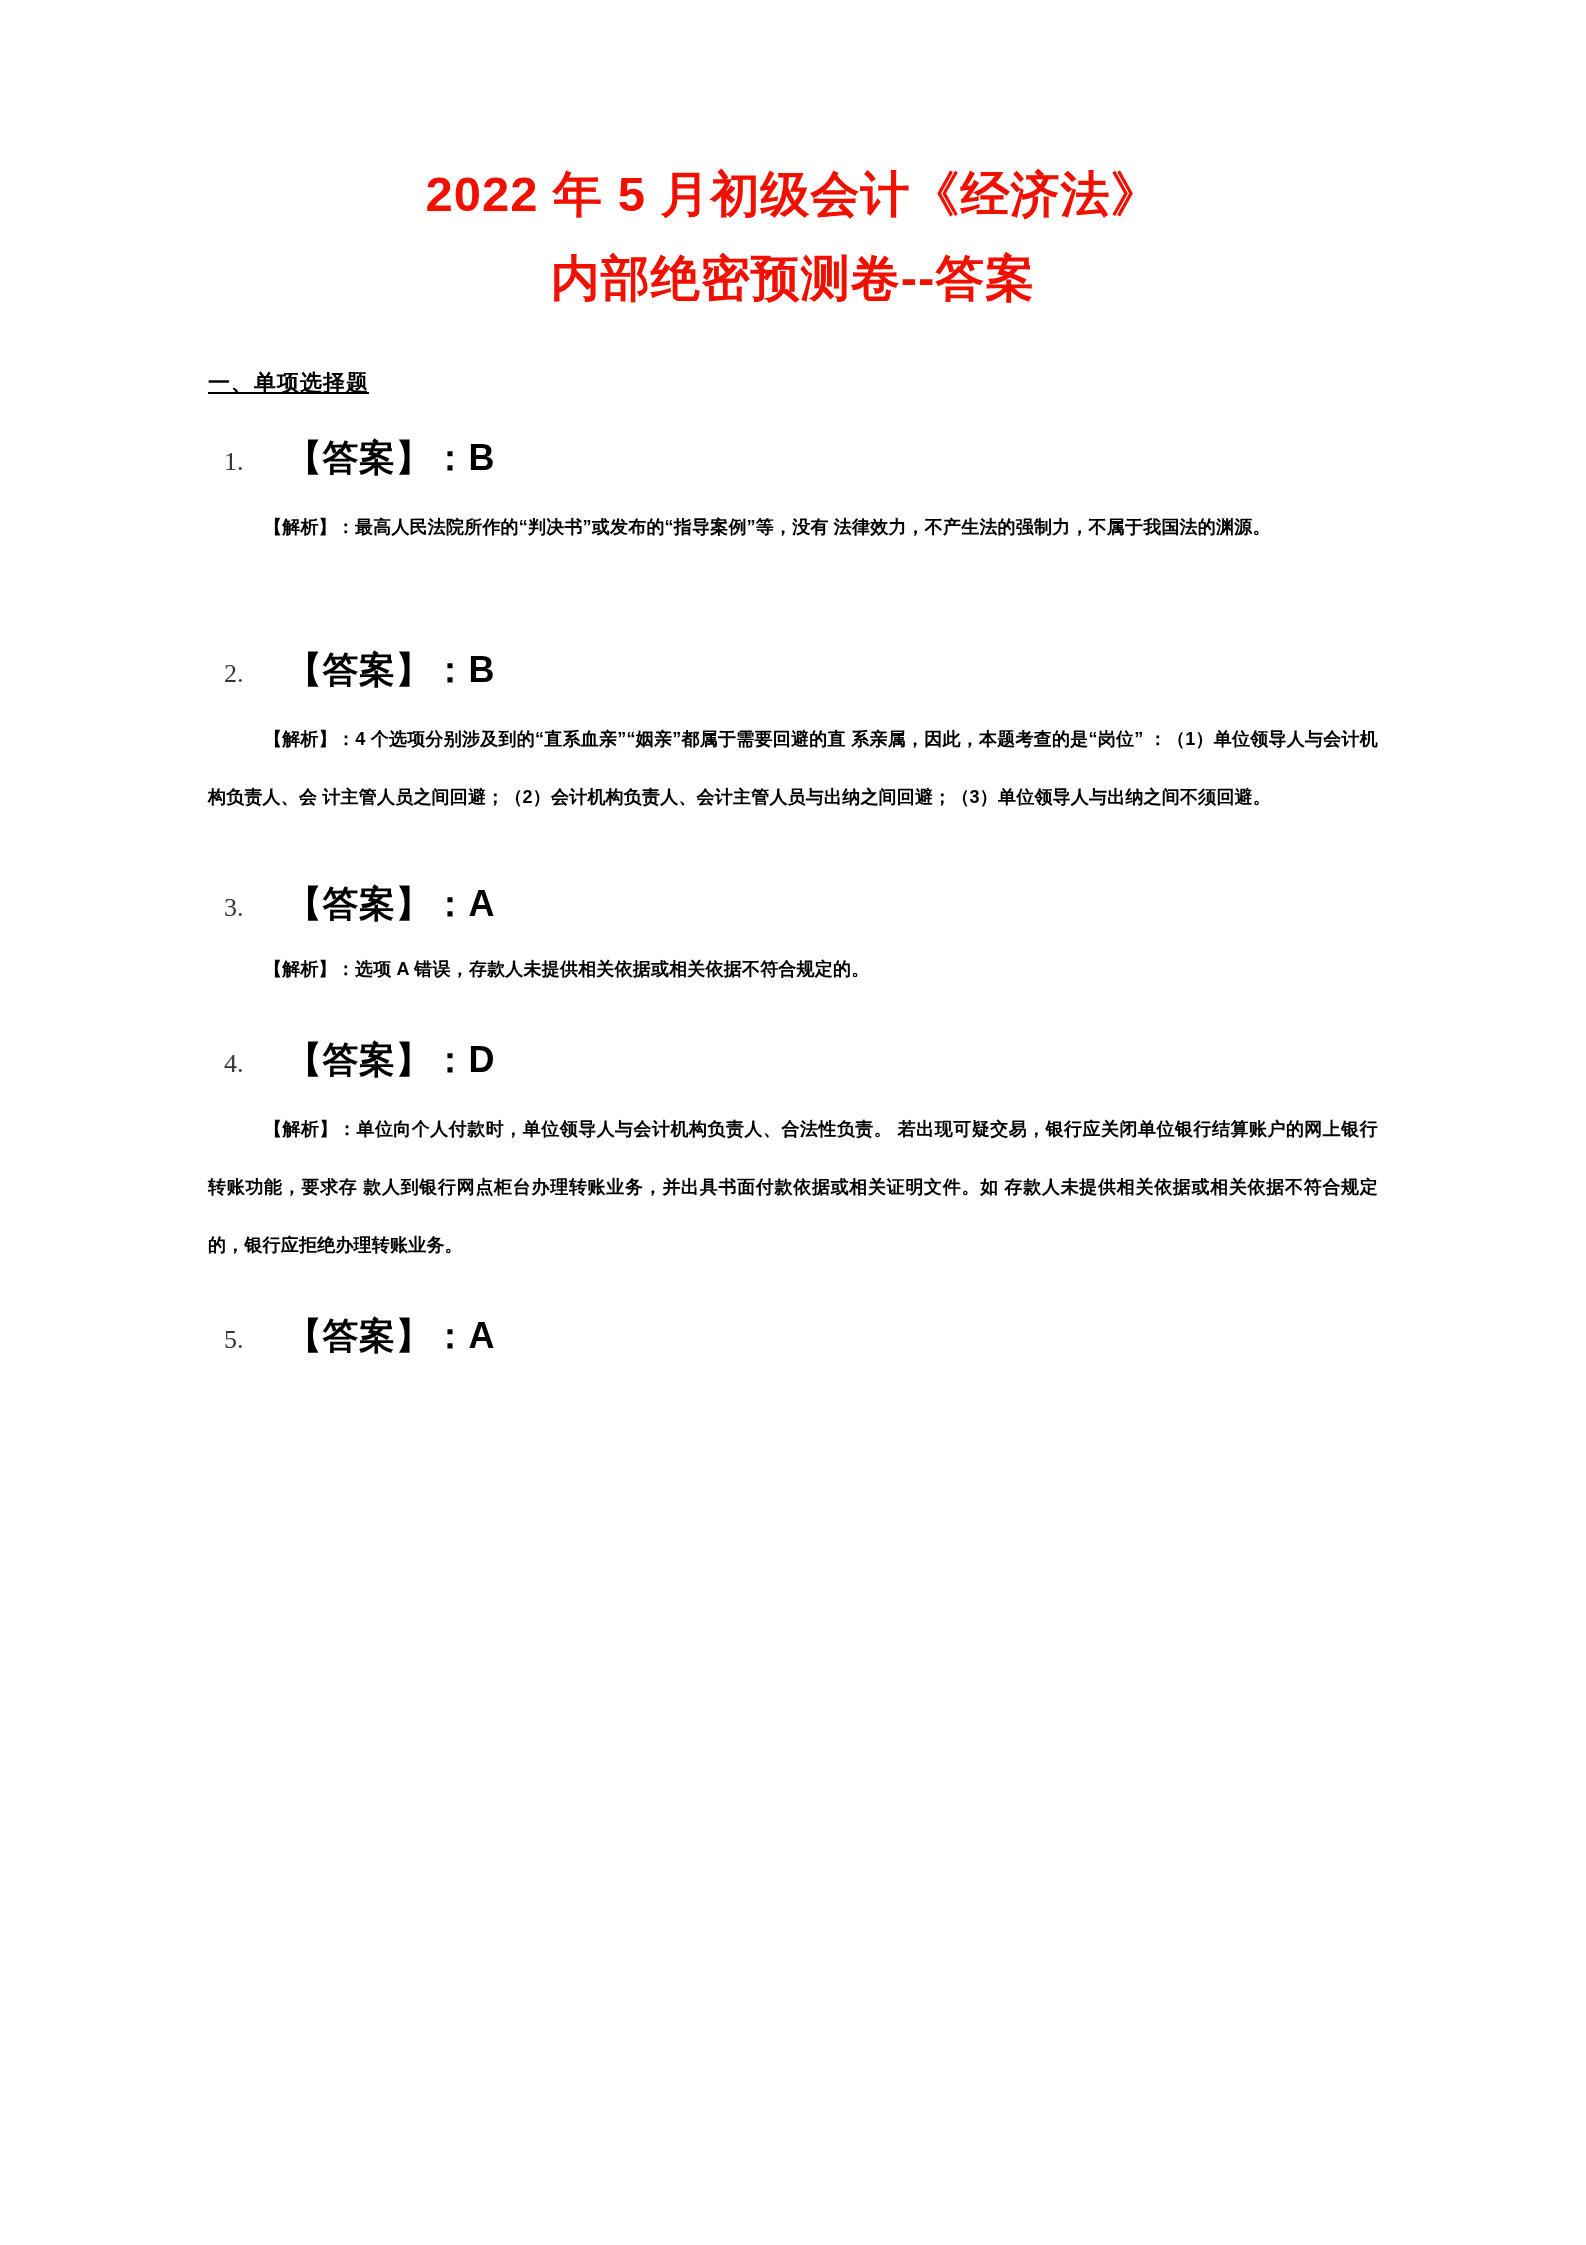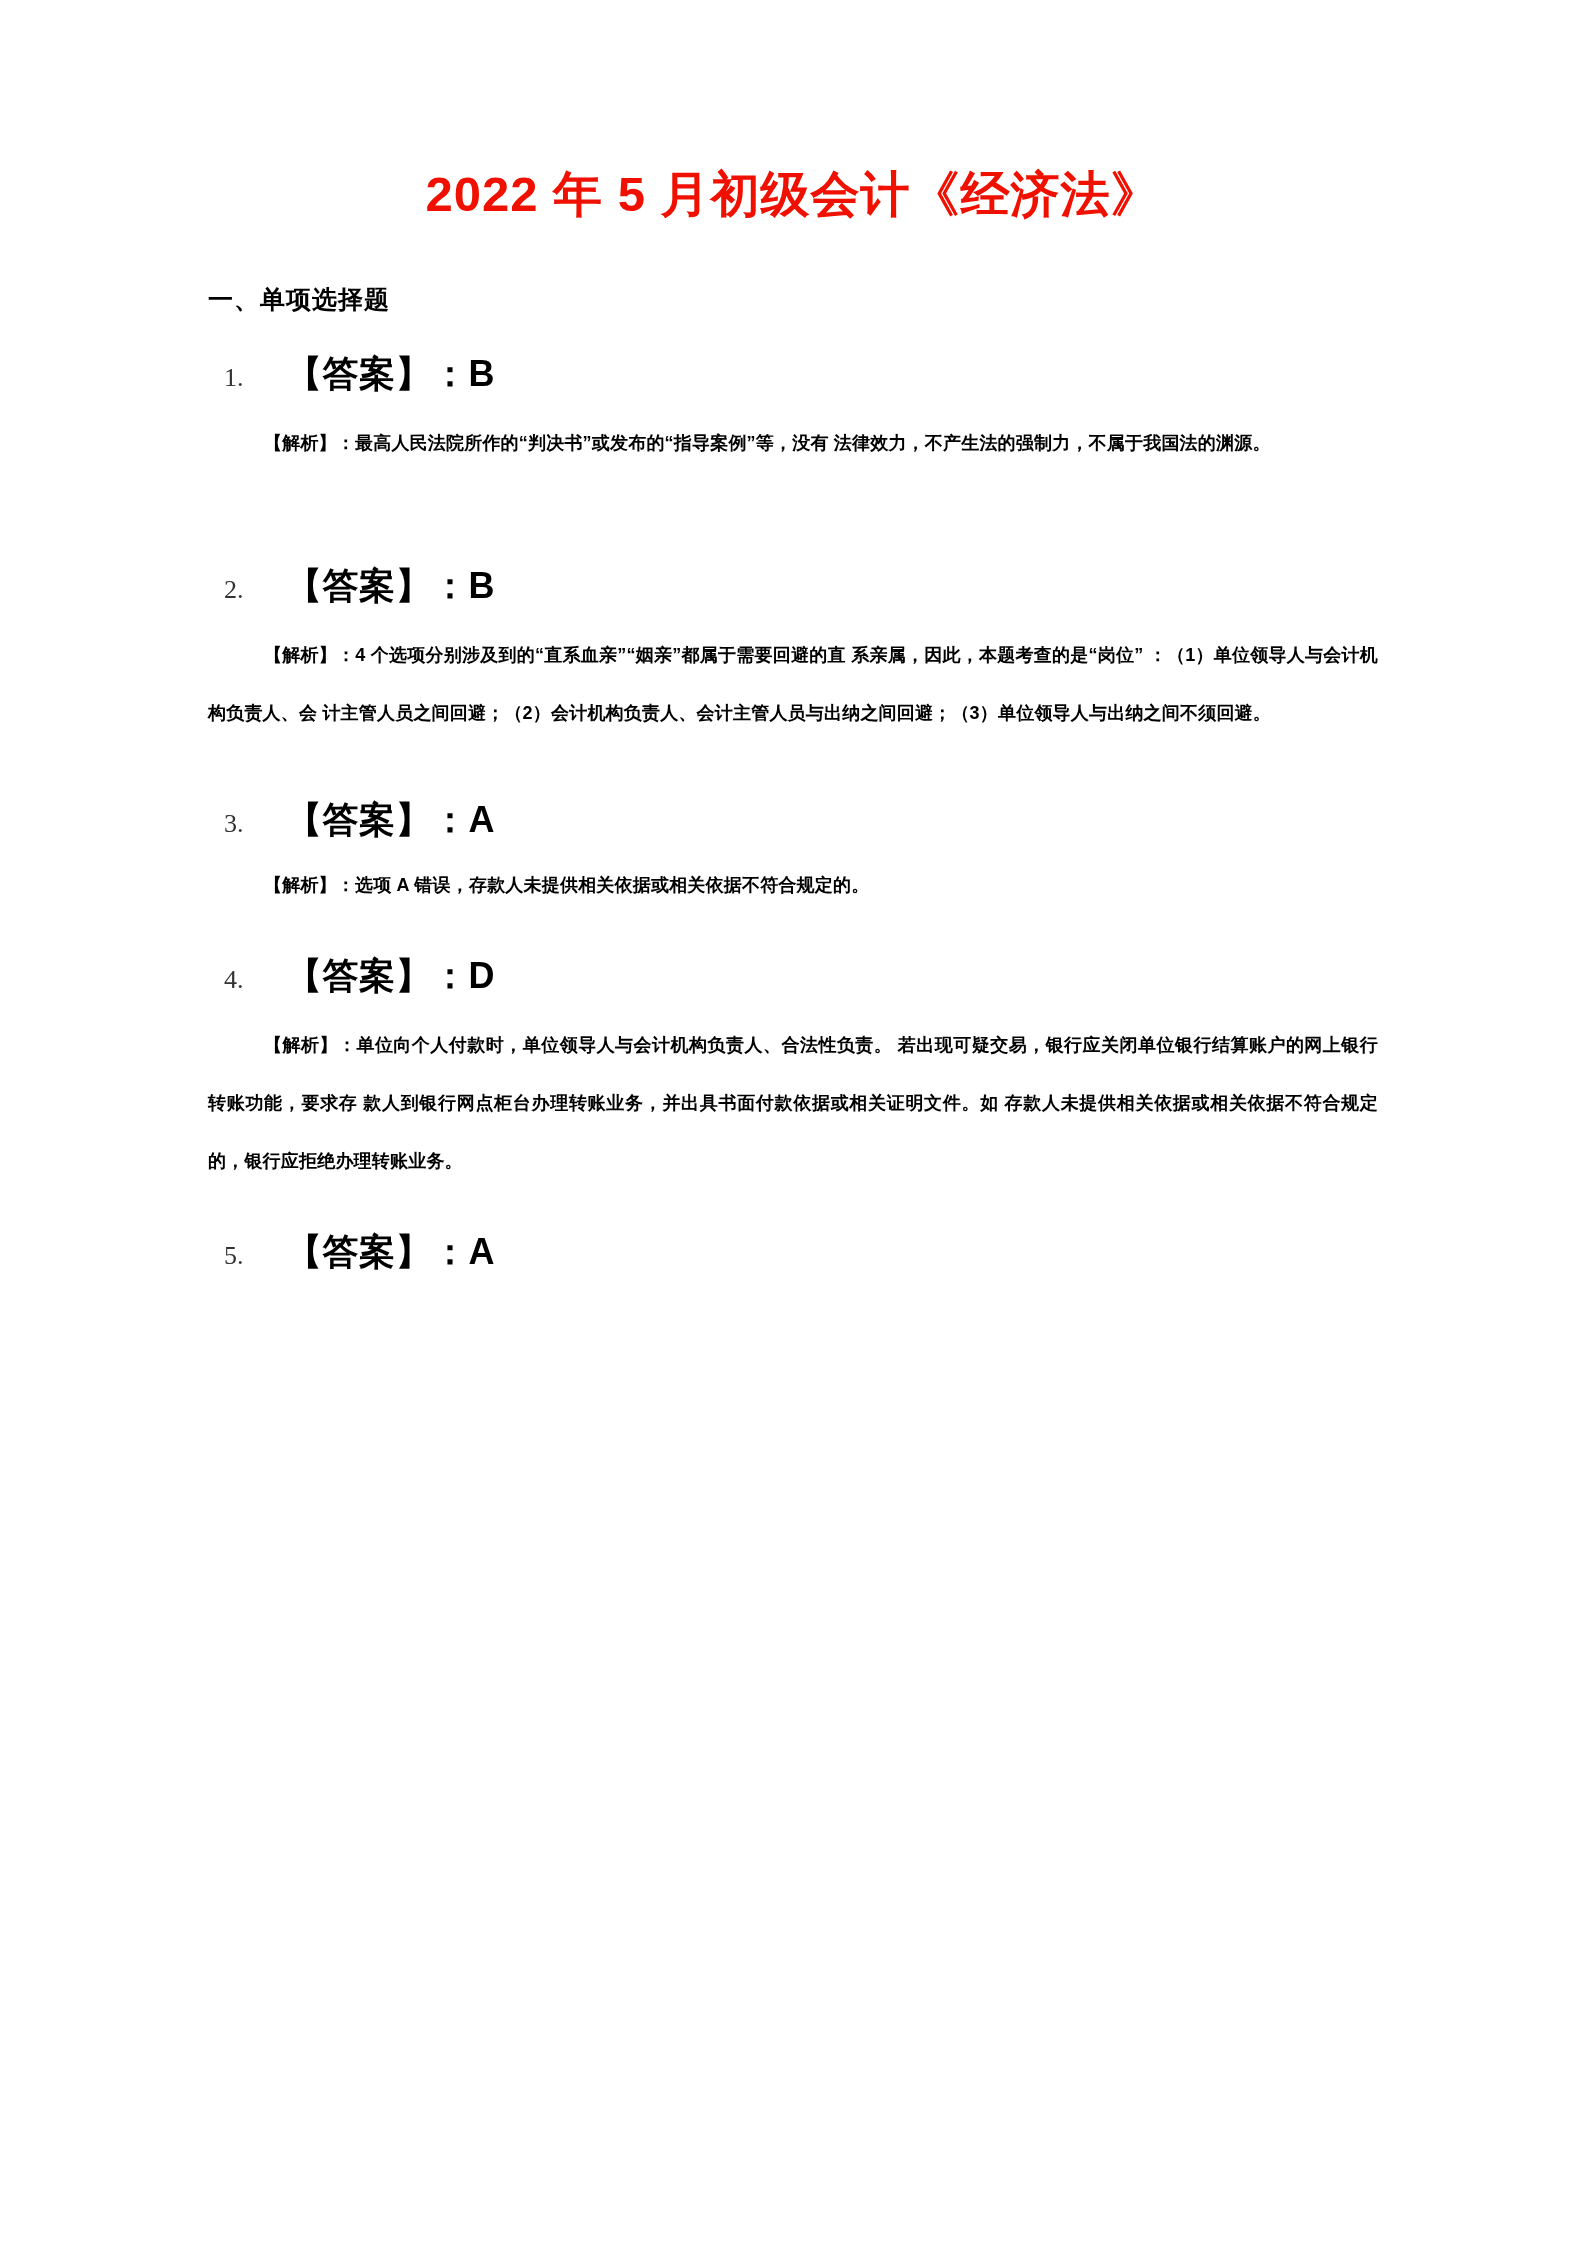--- a/index.html
+++ b/index.html
@@ -29,25 +29,26 @@
     font-size: 49px;
     line-height: 84px;
     letter-spacing: 1px;
     margin: 0;
     white-space: nowrap;
   }
   .title-block {
     padding-top: 152px;
   }
   .section-heading {
-    font-size: 25px;
+    font-size: 22px;
     font-weight: bold;
     line-height: 46px;
     margin: 40px 0 0 0;
     letter-spacing: 1px;
+    text-decoration: underline;
   }
   .qa-item {
     margin-top: 30px;
   }
   .answer-line {
     display: flex;
     align-items: baseline;
     font-size: 28px;
     line-height: 44px;
     margin-left: 16px;
@@ -81,20 +82,21 @@
   .gap-md { height: 26px; }
   .gap-sm { height: 10px; }
 </style>
 </head>
 <body>
 
 <div class="page">
 
   <div class="title-block">
     <div class="doc-title">2022 年 5 月初级会计《经济法》</div>
+    <div class="doc-title">内部绝密预测卷--答案</div>
   </div>
 
   <div class="section-heading">一、单项选择题</div>
 
   <div class="qa-item">
     <div class="answer-line">
       <span class="q-num">1.</span>
       <span class="answer-text">【答案】：B</span>
     </div>
     <p class="explain">【解析】：最高人民法院所作的“判决书”或发布的“指导案例”等，没有 法律效力，不产生法的强制力，不属于我国法的渊源。</p>

